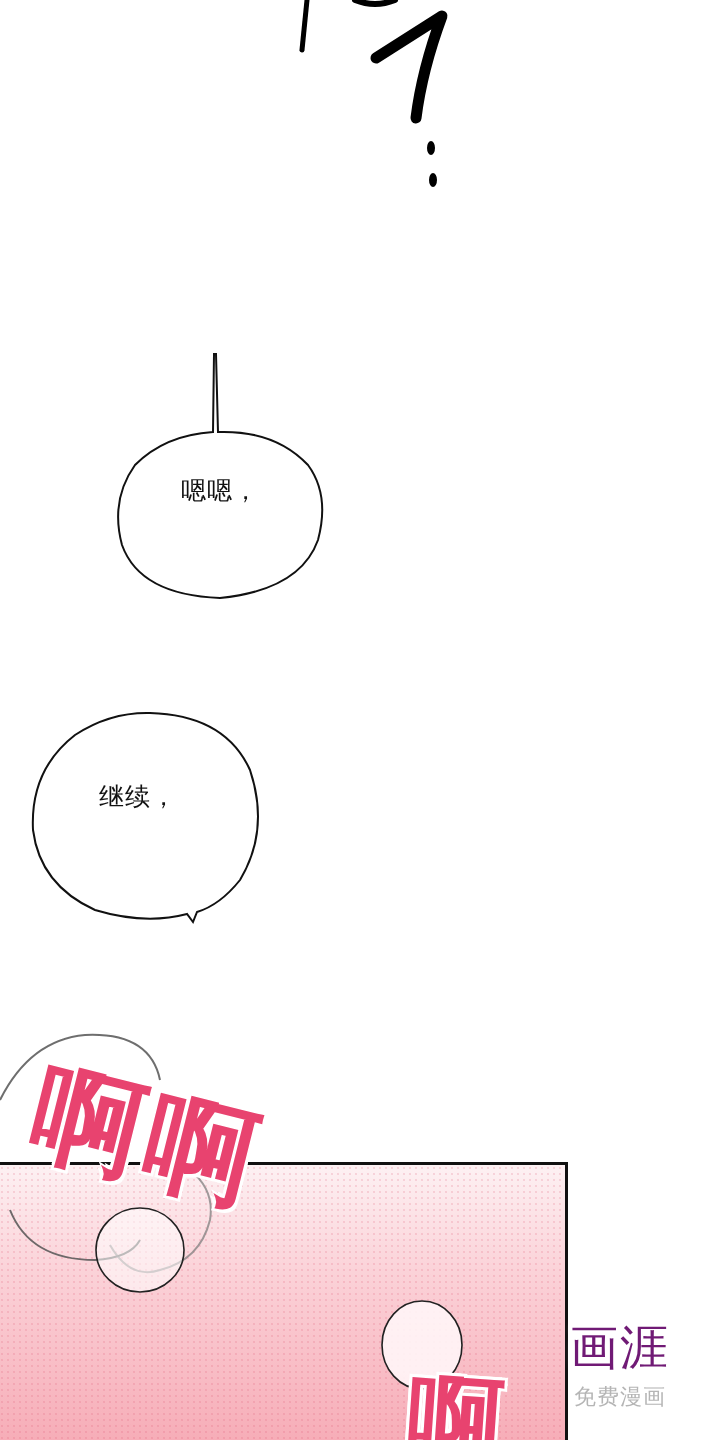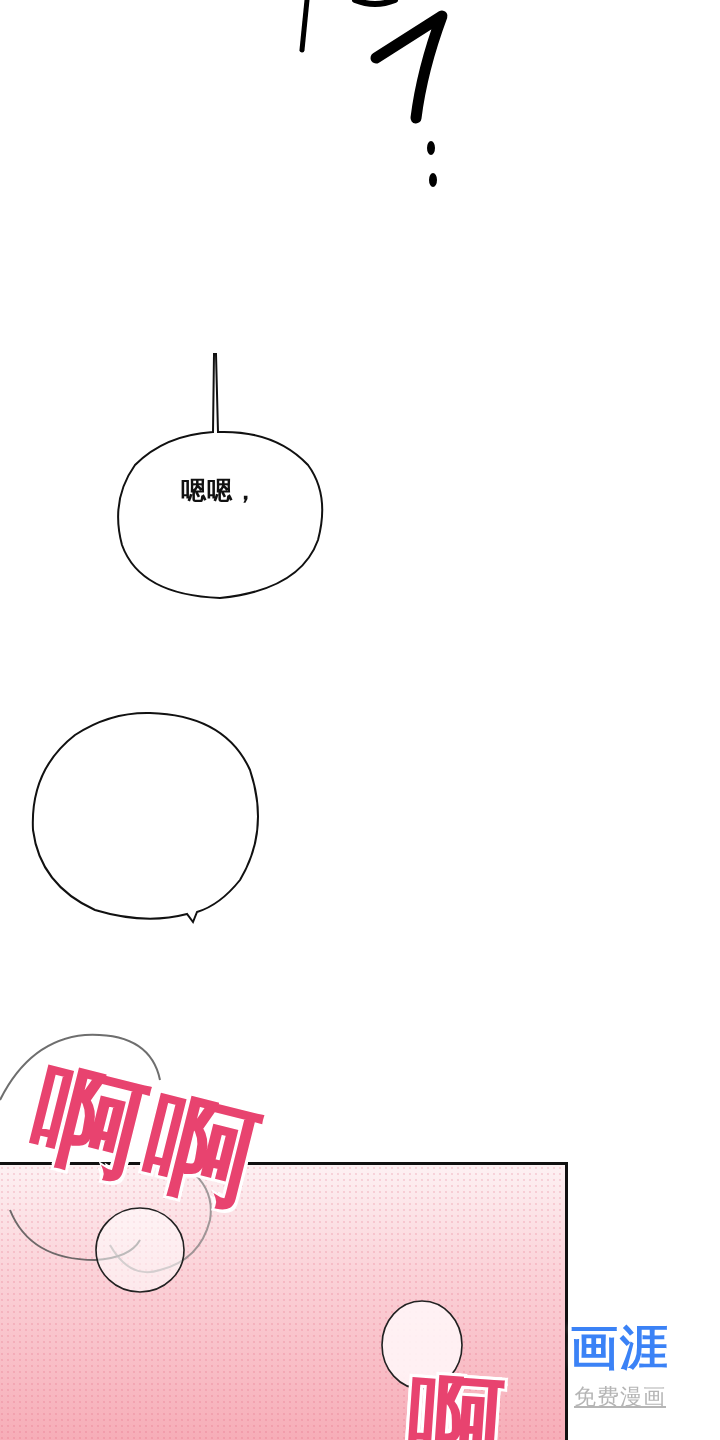--- a/index.html
+++ b/index.html
@@ -1,34 +1,34 @@
 <!DOCTYPE html>
 <html><head>
 <meta charset="utf-8">
 <style>
   html, body { margin: 0; padding: 0; background: #ffffff; }
   body { width: 720px; height: 1440px; position: relative; overflow: hidden; font-family: "DejaVu Sans", sans-serif; }
   .abs { position: absolute; }
-  .bubble-text { position: absolute; text-align: center; font-weight: bold; color: #111; font-size: 25px; line-height: 38px; letter-spacing: 1px; }
+  .bubble-text { position: absolute; text-align: center; font-weight: normal; color: #111; font-size: 25px; line-height: 38px; letter-spacing: 1px; }
   .panel {
     position: absolute; left: -4px; top: 1162px; width: 572px; height: 300px;
     border: 3px solid #111; box-sizing: border-box;
     background: linear-gradient(180deg, #fdf1f3 0%, #fbd3d9 35%, #f6a9b4 100%);
   }
   .dots {
     position: absolute; inset: 0;
     background-image: radial-gradient(rgba(220,80,110,0.18) 1px, transparent 1.3px);
     background-size: 6px 6px;
   }
   .sfx { position: absolute; font-weight: bold; color: #e8436f; font-family: "DejaVu Sans", sans-serif;
     -webkit-text-stroke: 0; text-shadow: 0 0 0 #fff, 3px 3px 0 #fff, -3px -3px 0 #fff, 3px -3px 0 #fff, -3px 3px 0 #fff; }
-  .wm-title { position: absolute; left: 570px; top: 1316px; font-size: 48px; font-weight: bold; color: #3b82f6; letter-spacing: 2px;
+  .wm-title { position: absolute; left: 570px; top: 1316px; font-size: 48px; font-weight: normal; color: #701a75; letter-spacing: 2px;
     text-shadow: 0 0 6px #fff, 0 0 10px #fff; }
   .wm-sub { position: absolute; left: 574px; top: 1382px; font-size: 22px; color: #b5b5b5; letter-spacing: 1px;
-    text-shadow: 0 0 4px #fff, 0 0 8px #fff; text-decoration: underline; }
+    text-shadow: 0 0 4px #fff, 0 0 8px #fff; }
 </style>
 </head>
 <body>
 
 <svg class="abs" style="left:280px;top:0;" width="200" height="200" viewBox="0 0 200 200">
   <path d="M27,0 L22,50" stroke="#000" stroke-width="5" stroke-linecap="round" fill="none"></path>
   <path d="M75,0 Q95,8 115,0" stroke="#000" stroke-width="6" stroke-linecap="round" fill="none"></path>
   <path d="M96,58 L162,16 Q142,70 136,118" stroke="#000" stroke-width="11" stroke-linecap="round" stroke-linejoin="round" fill="none"></path>
   <ellipse cx="151" cy="148" rx="4" ry="7" fill="#000"></ellipse>
   <ellipse cx="153" cy="180" rx="4" ry="7" fill="#000"></ellipse>
@@ -38,20 +38,21 @@
   <path d="M103,82 L104,4 L106,4 L108,82 Q165,80 198,115 Q220,145 208,190 Q190,240 110,248 Q30,245 12,195 Q0,150 25,115 Q55,85 103,82 Z" fill="#fff" stroke="#111" stroke-width="2"></path>
 </svg>
 <div class="bubble-text" style="left:140px;top:472px;width:160px;">
   <div>嗯嗯，</div>
 </div>
 
 <svg class="abs" style="left:25px;top:700px;" width="245" height="230" viewBox="0 0 245 230">
   <path d="M125,13 Q200,15 225,70 Q245,130 215,180 Q195,205 172,212 L168,222 L162,214 Q120,225 70,210 Q15,185 8,130 Q5,70 50,35 Q85,12 125,13 Z" fill="#fff" stroke="#111" stroke-width="2"></path>
 </svg>
 <div class="bubble-text" style="left:68px;top:778px;width:140px;">
+  <div>继续，</div>
 </div>
 
 <div class="panel">
   <div class="dots"></div>
 </div>
 
 <svg class="abs" style="left:0;top:1020px;" width="600" height="420" viewBox="0 0 600 420">
   <path d="M0,80 Q30,20 85,15 Q150,12 160,60" stroke="#555" stroke-width="2" fill="none" opacity="0.85"></path>
   <path d="M10,190 Q30,240 95,240 Q130,238 140,220" stroke="#555" stroke-width="2" fill="none" opacity="0.85"></path>
   <path d="M110,225 Q130,260 160,250 Q200,240 210,200 Q215,170 190,150" stroke="#777" stroke-width="2" fill="none" opacity="0.7"></path>

